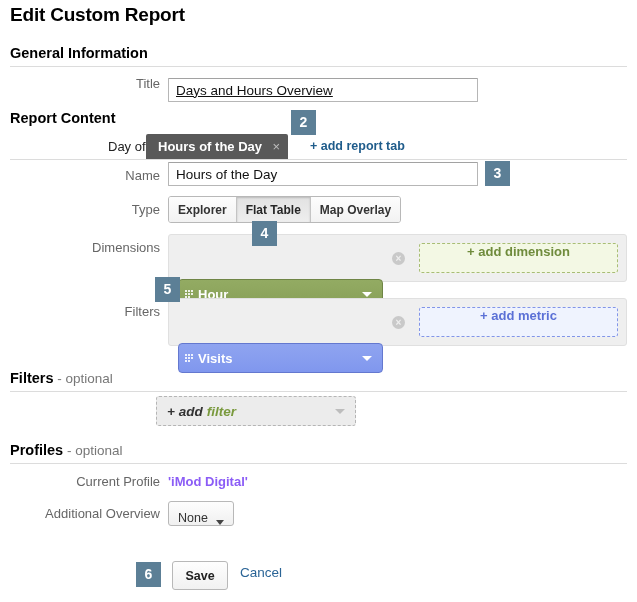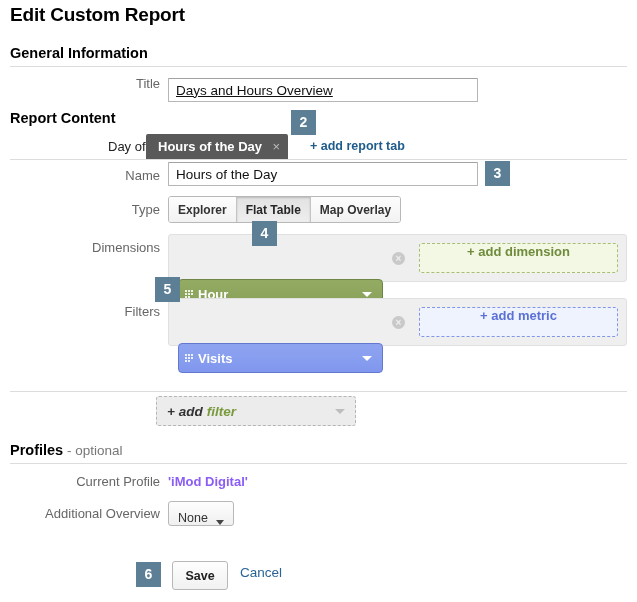--- a/index.html
+++ b/index.html
@@ -408,20 +408,23 @@
         </span>
       <span>Visits</span>
       <span class="pill-caret"></span>
     </div>
     <div class="remove-icon" style="left:223px; top:17px;">×</div>
     <div class="add-box met" style="left:250px; top:8px; width:199px;">
       <span>+ add metric</span>
     </div>
   </div>
 
+  <div class="section-head" style="top:370px;">
+    <span>Filters</span><span class="optional"> - optional</span>
+  </div>
   <div class="rule" style="top:391px;"></div>
 
   <div class="add-filter" style="left:156px; top:396px; width:200px;font-style:italic;">
     <span class="plus">+ add</span>
     <span class="word">filter</span>
     <span class="caret"></span>
   </div>
 
   <div class="section-head" style="top:442px;">
     <span>Profiles</span><span class="optional"> - optional</span>

